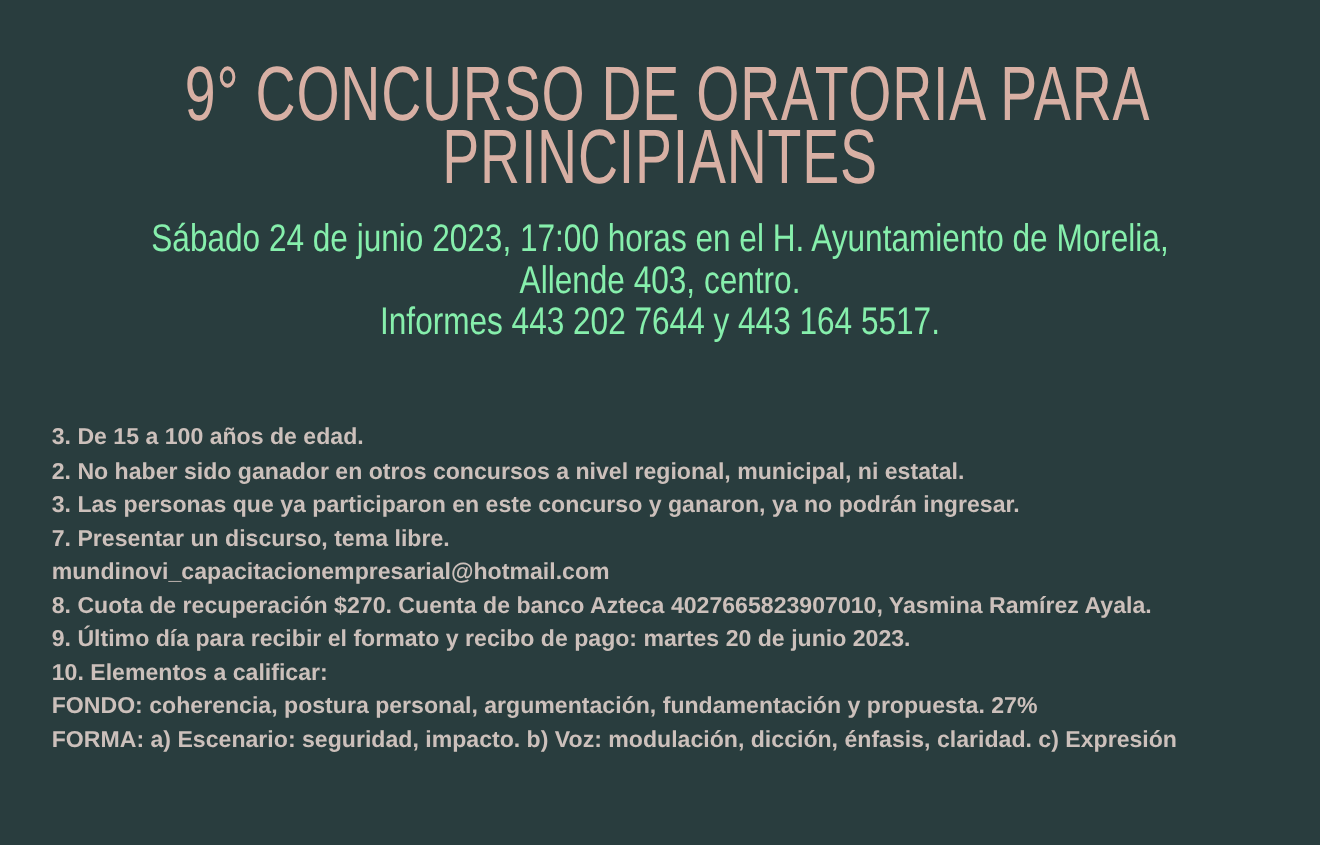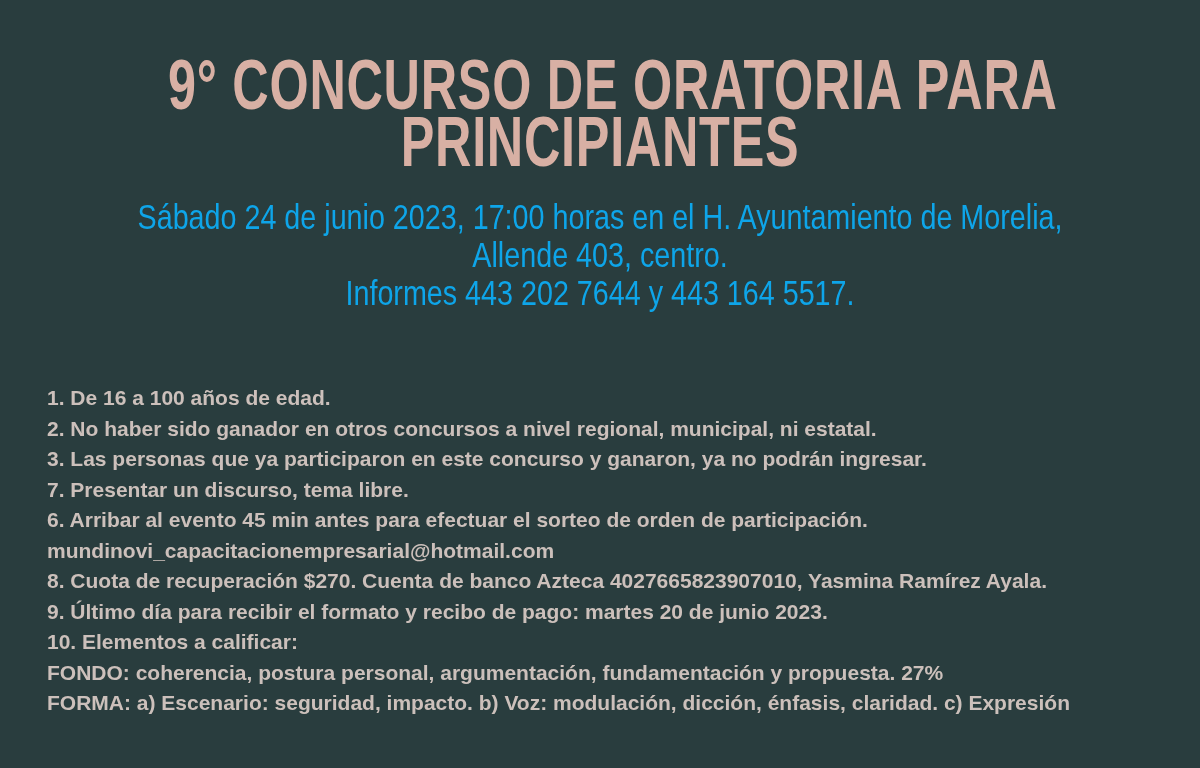--- a/index.html
+++ b/index.html
@@ -16,39 +16,39 @@
     font-family: "Liberation Sans", sans-serif;
   }
   
   .title-block {
     position: absolute;
     top: 57px;
     left: 0;
     right: 0;
     text-align: center;
     color: #d8b0a4;
-    font-weight: bold;
+    font-weight: normal;
     font-size: 70px;
     line-height: 57px;
   }
   .title-line {
     display: block;
     white-space: nowrap;
     transform: scaleX(0.72);
     transform-origin: 50% 50%;
     letter-spacing: 1px;
   }
   
   .subtitle-block {
     position: absolute;
     top: 198px;
     left: 0;
     right: 0;
     text-align: center;
-    color: #0ea5e9;
+    color: #86efac;
     font-size: 35px;
     line-height: 38px;
     font-weight: normal;
   }
   .subtitle-line {
     display: block;
     white-space: nowrap;
     transform: scaleX(0.82);
     transform-origin: 50% 50%;
   }
@@ -79,25 +79,24 @@
     <span class="title-line">PRINCIPIANTES</span>
   </header>
 
   <section class="subtitle-block">
     <span class="subtitle-line">Sábado 24 de junio 2023, 17:00 horas en el H. Ayuntamiento de Morelia,</span>
     <span class="subtitle-line">Allende 403, centro.</span>
     <span class="subtitle-line">Informes 443 202 7644 y 443 164 5517.</span>
   </section>
 
   <section class="rules-block">
-    <span class="rule-line">1. De 16 a 100 años de edad.</span>
+    <span class="rule-line">3. De 15 a 100 años de edad.</span>
     <span class="rule-line">2. No haber sido ganador en otros concursos a nivel regional, municipal, ni estatal.</span>
     <span class="rule-line">3. Las personas que ya participaron en este concurso y ganaron, ya no podrán ingresar.</span>
     <span class="rule-line">7. Presentar un discurso, tema libre.</span>
-    <span class="rule-line">6. Arribar al evento 45 min antes para efectuar el sorteo de orden de participación.</span>
     <span class="rule-line">mundinovi_capacitacionempresarial@hotmail.com</span>
     <span class="rule-line">8. Cuota de recuperación $270. Cuenta de banco Azteca 4027665823907010, Yasmina Ramírez Ayala.</span>
     <span class="rule-line">9. Último día para recibir el formato y recibo de pago: martes 20 de junio 2023.</span>
     <span class="rule-line">10. Elementos a calificar:</span>
     <span class="rule-line">FONDO: coherencia, postura personal, argumentación, fundamentación y propuesta. 27%</span>
     <span class="rule-line">FORMA: a) Escenario: seguridad, impacto. b) Voz: modulación, dicción, énfasis, claridad. c) Expresión</span>
   </section>
 
 </div>
 

